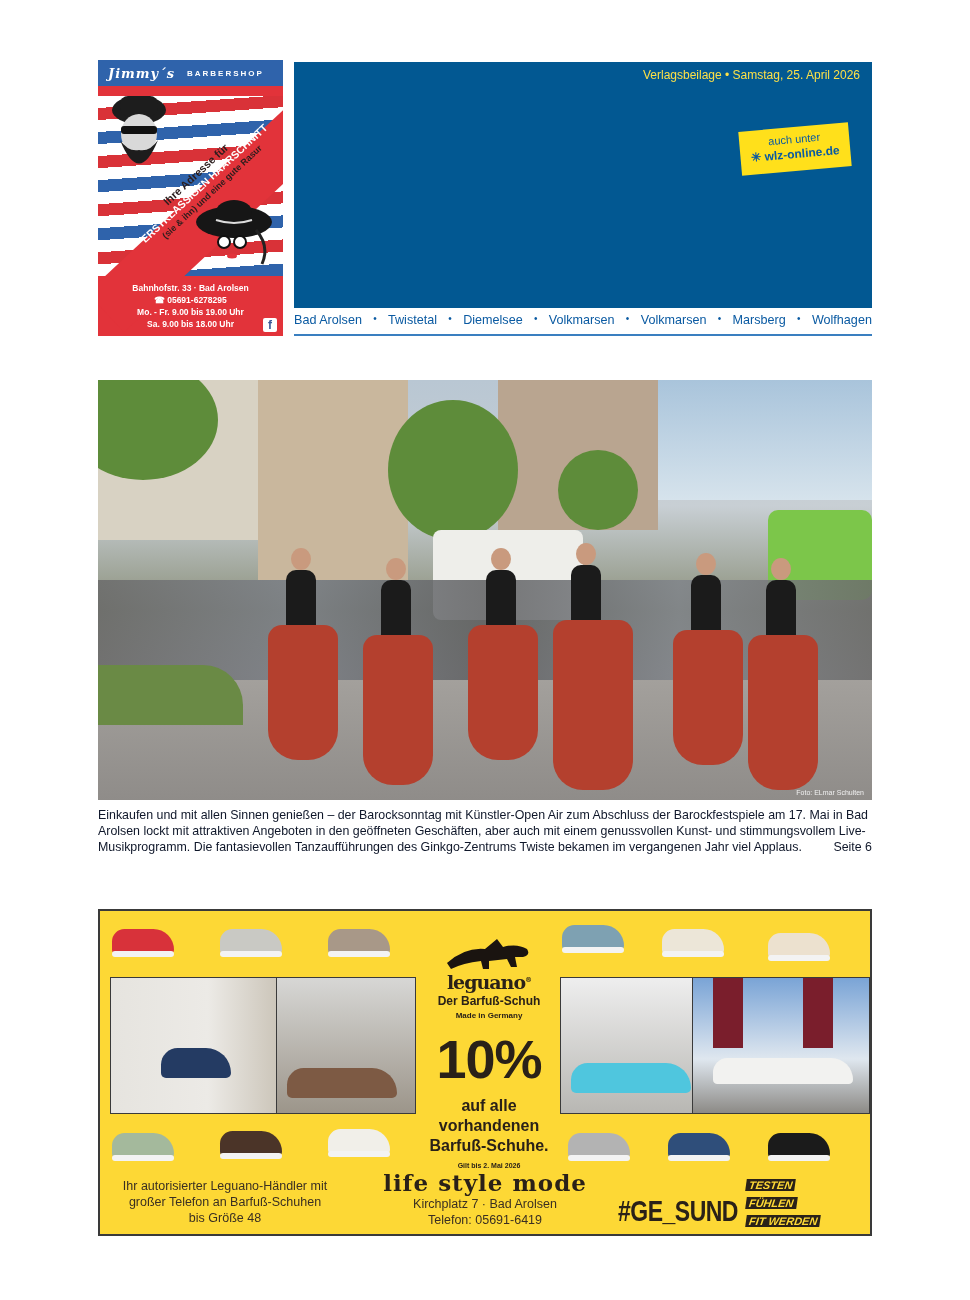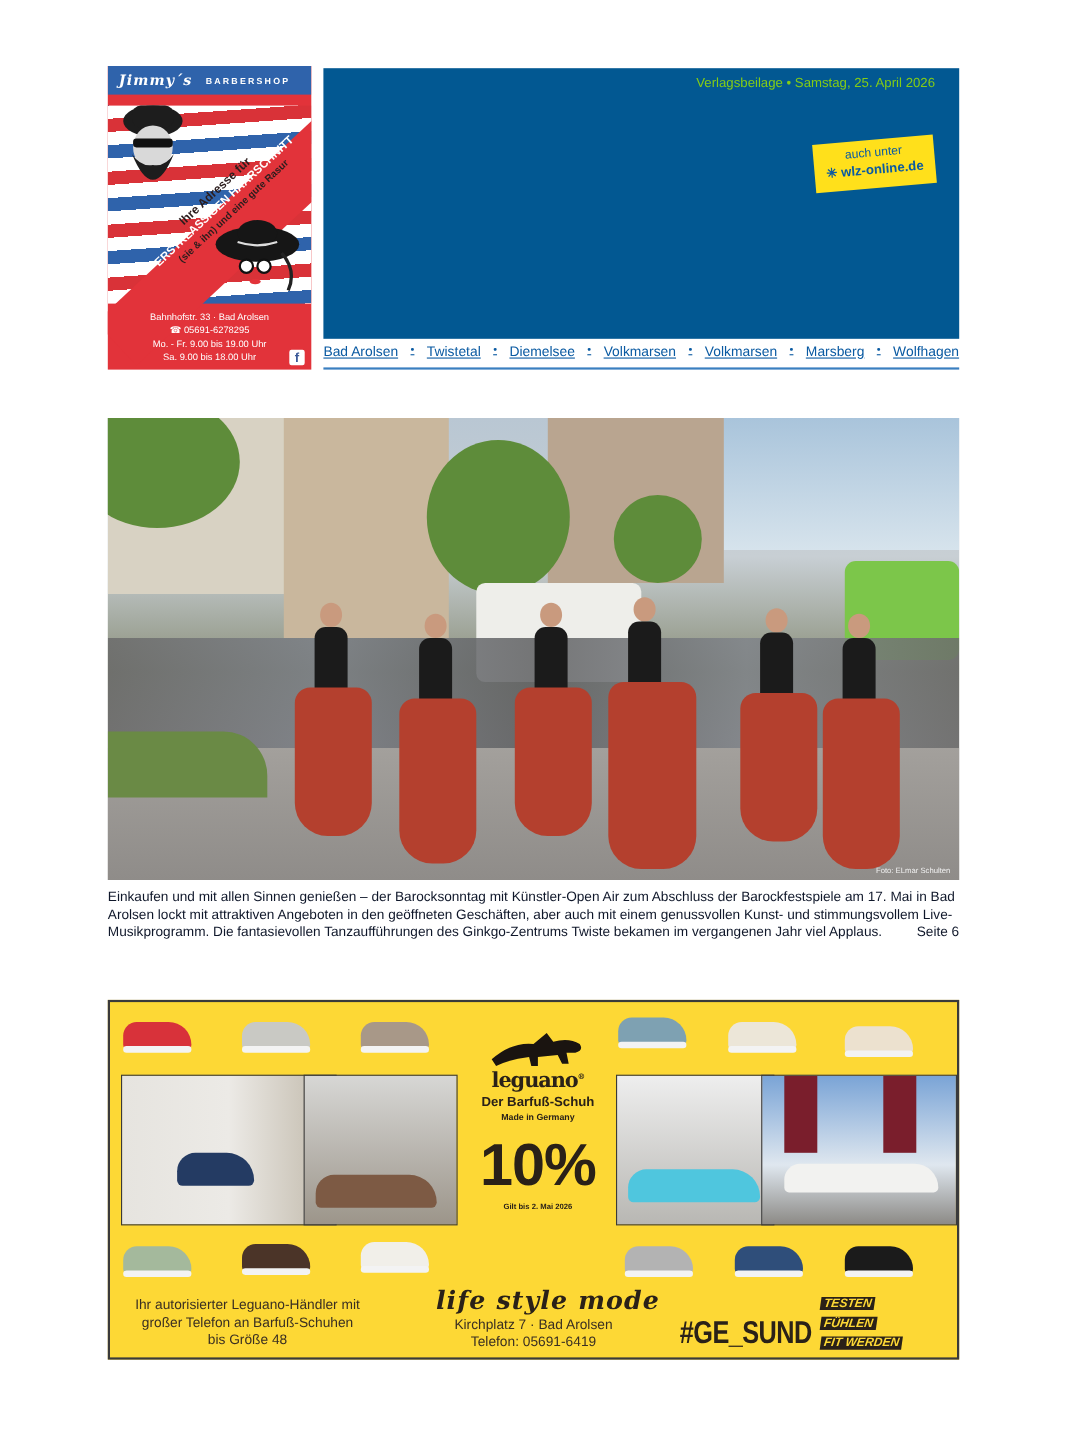--- a/index.html
+++ b/index.html
@@ -13,31 +13,31 @@
   .barber-shop { color: #fff; font-size: 8px; letter-spacing: 2px; font-weight: bold; }
   .barber-stripes { position: absolute; left: 0; top: 36px; width: 185px; height: 180px;
     background: repeating-linear-gradient(176deg, #ffffff 0 12px, #d93238 12px 24px, #ffffff 24px 36px, #2f63ab 36px 48px); }
   .barber-sash { position: absolute; left: -30px; top: 130px; width: 280px; height: 54px; background: #e2333a; transform: rotate(-43deg); transform-origin: center; }
   .sash-text { position: absolute; left: -4px; top: 105px; width: 220px; transform: rotate(-43deg); text-align: center; color: #fff; font-weight: bold; line-height: 12px; }
   .sash-text .l1 { color: #2b1d1d; font-size: 11px; display: block; }
   .sash-text .l2 { font-size: 10.5px; display: block; }
   .sash-text .l3 { color: #2b1d1d; font-size: 9px; display: block; }
   .face { position: absolute; left: 12px; top: 32px; width: 58px; height: 88px; }
   .hat-lady { position: absolute; left: 96px; top: 136px; width: 80px; height: 70px; }
-  .barber-info { position: absolute; left: 0; top: 222px; width: 185px; text-align: center; color: #fff; font-weight: normal; font-size: 8.5px; line-height: 12px; }
+  .barber-info { position: absolute; left: 0; top: 222px; width: 185px; text-align: center; color: #fff; font-weight: bold; font-size: 8.5px; line-height: 12px; }
   .fb { position: absolute; right: 6px; bottom: 4px; width: 14px; height: 14px; background: #fff; border-radius: 2px; color: #3b5998; font-weight: bold; font-size: 12px; line-height: 15px; text-align: center; }
 
   
   .mast { position: absolute; left: 294px; top: 62px; width: 578px; height: 246px; background: #025892; overflow: hidden; }
-  .mast-date { position: absolute; right: 22px; top: 6px; color: #84cc16; font-size: 12px; }
+  .mast-date { position: absolute; right: 12px; top: 6px; color: #fde047; font-size: 12px; }
   .mast-logo { position: absolute; left: 38px; top: 36px; color: #fff; font-family: "DejaVu Sans", sans-serif; font-weight: bold; font-size: 172px; letter-spacing: -6px; line-height: 200px; }
   .sticker { position: absolute; left: 740px; top: 127px; width: 110px; height: 44px; background: #ffe01b; transform: rotate(-5deg); text-align: center; color: #0a5aa2; padding-top: 5px; line-height: 15px; }
   .sticker .s1 { font-size: 11px; display: block; }
   .sticker .s2 { font-size: 12px; font-weight: bold; display: block; }
-  .region-bar { position: absolute; left: 294px; top: 313px; width: 578px; display: flex; justify-content: space-between; color: #0a5aa2; font-size: 12.6px; white-space: nowrap; text-decoration: underline; }
+  .region-bar { position: absolute; left: 294px; top: 313px; width: 578px; display: flex; justify-content: space-between; color: #0a5aa2; font-size: 12.6px; white-space: nowrap; }
   .region-bar .dot { font-size: 10px; }
   .region-rule { position: absolute; left: 294px; top: 334px; width: 578px; height: 2px; background: #3a7fc0; }
 
   
   .photo { position: absolute; left: 98px; top: 380px; width: 774px; height: 420px; overflow: hidden;
     background: linear-gradient(180deg, #b9c7d3 0%, #c8cfd4 30%, #8a8f7a 55%, #9c9a96 70%, #8d8a86 100%); }
   .ph-sky { position: absolute; left: 560px; top: 0; width: 214px; height: 120px; background: linear-gradient(#a9c4db, #d6e3ec); }
   .ph-building-l { position: absolute; left: 0; top: 0; width: 200px; height: 160px; background: #d8d2c3; }
   .ph-building-m { position: absolute; left: 160px; top: 0; width: 150px; height: 200px; background: #c9b79d; }
   .ph-building-r { position: absolute; left: 400px; top: 0; width: 160px; height: 150px; background: #b9a590; }
@@ -64,21 +64,21 @@
   .center-col { position: absolute; left: 314px; top: 12px; width: 150px; text-align: center; color: #2a2118; }
   .iguana { display: block; margin: 10px auto 0; width: 88px; height: 40px; }
   .brand { font-family: "DejaVu Serif", serif; font-weight: bold; font-size: 19px; letter-spacing: -1px; margin-top: -2px; }
   .c-sub { font-weight: bold; font-size: 12px; margin-top: 1px; }
   .c-made { font-weight: bold; font-size: 8px; margin-top: 3px; }
   .c-pct { font-weight: bold; font-size: 54px; line-height: 58px; margin-top: 10px; letter-spacing: -1px; }
   .c-offer { font-weight: bold; font-size: 16px; line-height: 20px; margin-top: 8px; }
   .c-valid { font-weight: bold; font-size: 7px; margin-top: 6px; }
   .ad-left { position: absolute; left: 0; top: 267px; width: 250px; text-align: center; font-size: 12.5px; line-height: 16px; color: #3a2f22; }
   .ad-mid { position: absolute; left: 270px; top: 258px; width: 230px; text-align: center; color: #2a2118; }
-  .lsm { font-family: "DejaVu Serif", serif; font-weight: bold; font-style: italic; font-size: 23px; letter-spacing: 1px; text-align: right; }
+  .lsm { font-family: "DejaVu Serif", serif; font-weight: bold; font-size: 23px; letter-spacing: 1px; }
   .lsm-addr { font-size: 12.5px; line-height: 16px; color: #3a2f22; }
   .gesund { position: absolute; left: 518px; top: 287px; font-weight: bold; font-size: 23px; color: #2a2118; letter-spacing: -0.5px; transform: scaleY(1.25); }
   .testen { position: absolute; left: 646px; top: 264px; width: 90px; }
   .testen div { background: #2a2118; color: #fdd835; font-weight: bold; font-style: italic; font-size: 11px; padding: 0 3px; margin-bottom: 2px; display: inline-block; transform: skewX(-8deg); }
 </style>
 </head>
 <body>
 
 <div class="barber">
   <div class="barber-stripes"></div>
@@ -225,20 +225,25 @@
   <div class="shoe" style="left:668px;top:222px;width:62px;background:#1b1b1b;"></div>
 
   <div class="center-col">
     <svg class="iguana" viewBox="0 0 88 40">
       <path d="M2 30 Q20 14 40 16 L52 6 L58 14 Q72 10 82 16 Q86 22 78 24 L70 24 L72 34 L66 34 L62 26 L44 28 L44 36 L38 36 L36 28 Q18 30 6 36 Z" fill="#1a1410"></path>
     </svg>
     <div class="brand"><span>leguano</span><sup style="font-size:7px;">®</sup></div>
     <div class="c-sub">Der Barfuß-Schuh</div>
     <div class="c-made">Made in Germany</div>
     <div class="c-pct">10%</div>
+    <div class="c-offer">
+      <div>auf alle</div>
+      <div>vorhandenen</div>
+      <div>Barfuß-Schuhe.</div>
+    </div>
     <div class="c-valid">Gilt bis 2. Mai 2026</div>
   </div>
 
   <div class="ad-left">
     <div>Ihr autorisierter Leguano-Händler mit</div>
     <div>großer Telefon an Barfuß-Schuhen</div>
     <div>bis Größe 48</div>
   </div>
   <div class="ad-mid">
     <div class="lsm">life style mode</div>

